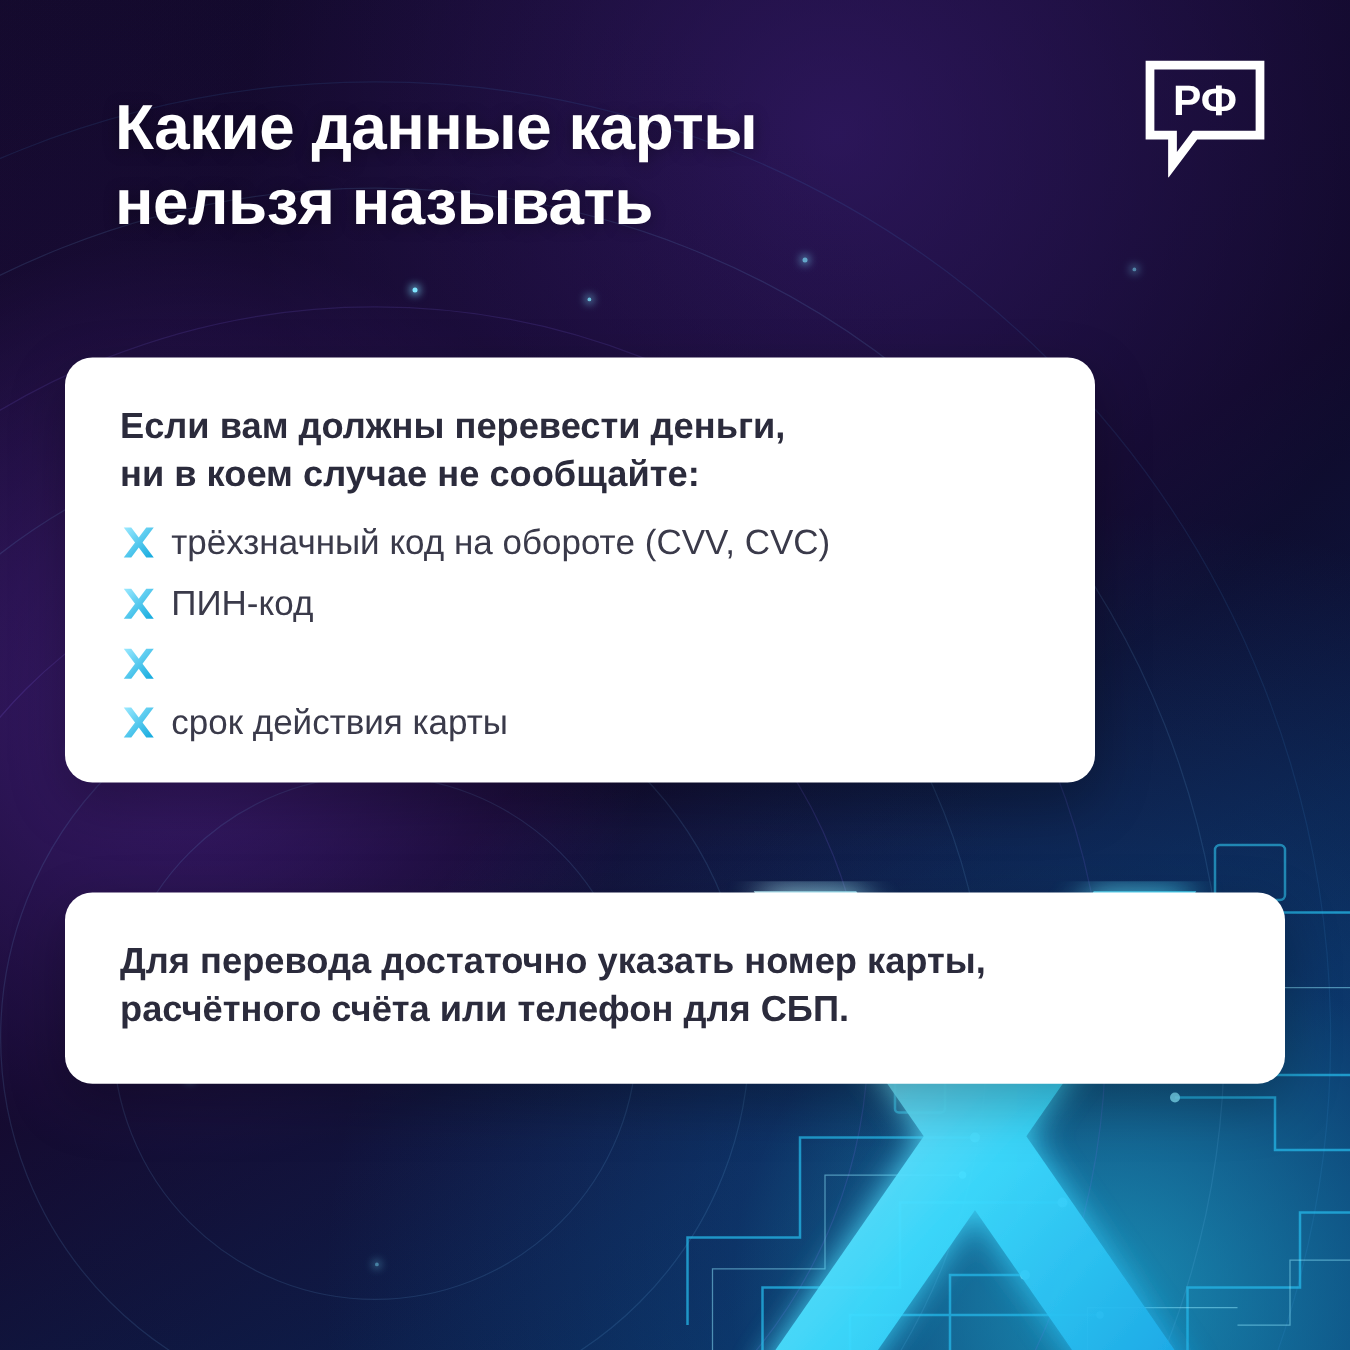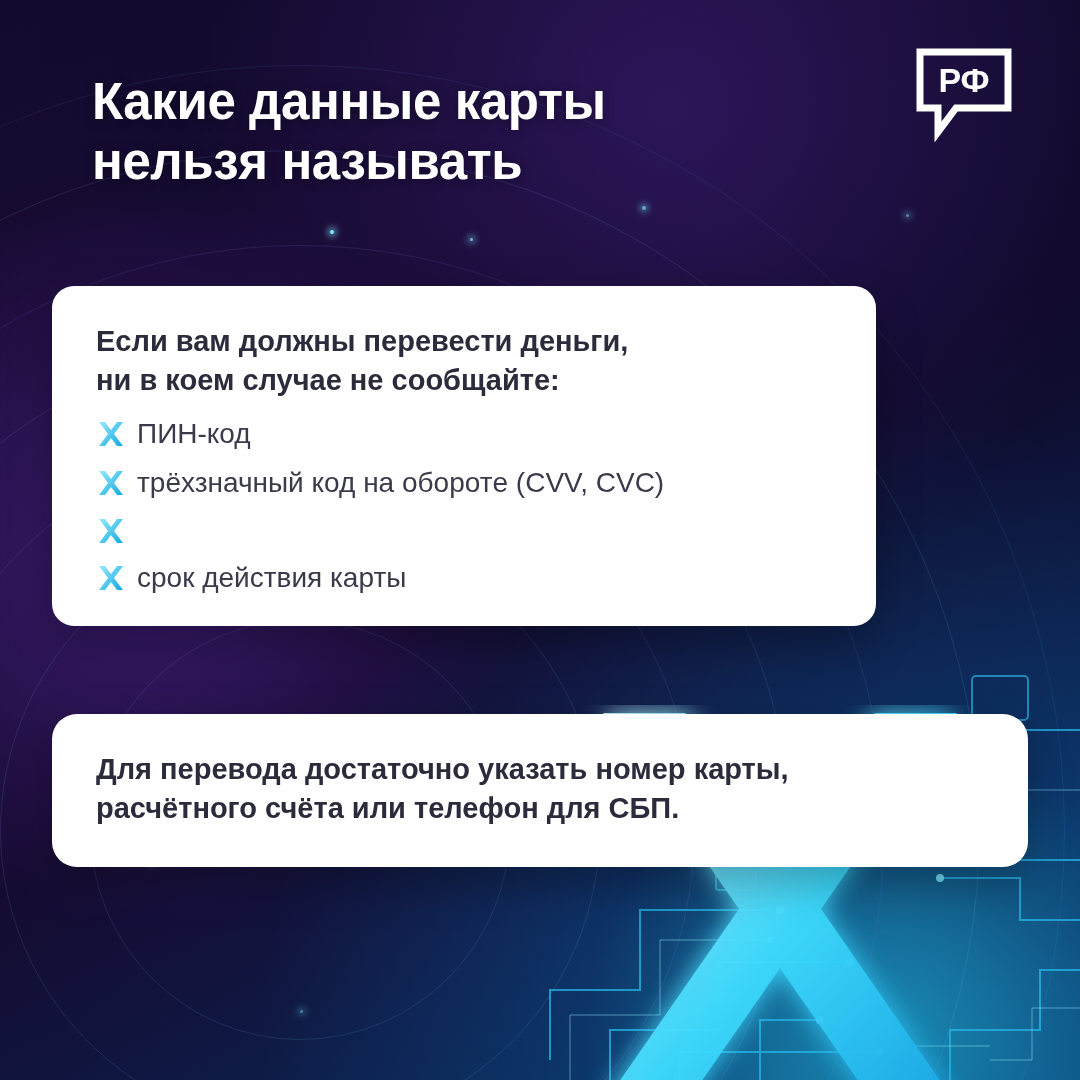--- a/index.html
+++ b/index.html
@@ -136,21 +136,20 @@
     font-size: 28px;
     line-height: 1.28;
     white-space: pre-line;
   }
 
   #card-note {
     left: 52px;
     top: 714px;
     width: 976px;
     padding: 36px 44px 38px 44px;
-    border-radius: 25px;
   }
 
   .note-text {
     color: #2b2b3c;
     font-size: 29px;
     font-weight: bold;
     line-height: 1.36;
     white-space: pre-line;
   }
 </style>
@@ -245,50 +244,50 @@
   </div>
 
   <div class="card" id="card-list">
     <div class="card-title">Если вам должны перевести деньги,
 ни в коем случае не сообщайте:</div>
 
     <ul class="list">
       <li class="list-item">
         <span class="x-icon">
           <svg viewBox="0 0 30 30" width="30" height="30">
-            <path d="M3 2 L9 2 L27 26 L21 26 Z" fill="url(#xi1)"></path>
-            <path d="M27 2 L21 2 L3 26 L9 26 Z" fill="url(#xi1)"></path>
-          </svg>
-        </span>
-        <span class="item-text">ПИН-код</span>
-      </li>
-
-      <li class="list-item">
-        <span class="x-icon">
-          <svg viewBox="0 0 30 30" width="30" height="30">
             <defs>
               <linearGradient id="xi1" x1="0" y1="0" x2="1" y2="1">
                 <stop offset="0%" stop-color="#9ae9ff"></stop>
                   <stop offset="100%" stop-color="#12a9dd"></stop>
               </linearGradient>
             </defs>
             <path d="M3 2 L9 2 L27 26 L21 26 Z" fill="url(#xi1)"></path>
             <path d="M27 2 L21 2 L3 26 L9 26 Z" fill="url(#xi1)"></path>
           </svg>
         </span>
         <span class="item-text">трёхзначный код на оборотe (CVV, CVC)</span>
       </li>
 
       <li class="list-item">
         <span class="x-icon">
           <svg viewBox="0 0 30 30" width="30" height="30">
             <path d="M3 2 L9 2 L27 26 L21 26 Z" fill="url(#xi1)"></path>
             <path d="M27 2 L21 2 L3 26 L9 26 Z" fill="url(#xi1)"></path>
           </svg>
         </span>
+        <span class="item-text">ПИН-код</span>
+      </li>
+
+      <li class="list-item">
+        <span class="x-icon">
+          <svg viewBox="0 0 30 30" width="30" height="30">
+            <path d="M3 2 L9 2 L27 26 L21 26 Z" fill="url(#xi1)"></path>
+            <path d="M27 2 L21 2 L3 26 L9 26 Z" fill="url(#xi1)"></path>
+          </svg>
+        </span>
       </li>
 
       <li class="list-item">
         <span class="x-icon">
           <svg viewBox="0 0 30 30" width="30" height="30">
             <path d="M3 2 L9 2 L27 26 L21 26 Z" fill="url(#xi1)"></path>
             <path d="M27 2 L21 2 L3 26 L9 26 Z" fill="url(#xi1)"></path>
           </svg>
         </span>
         <span class="item-text">срок действия карты</span>

